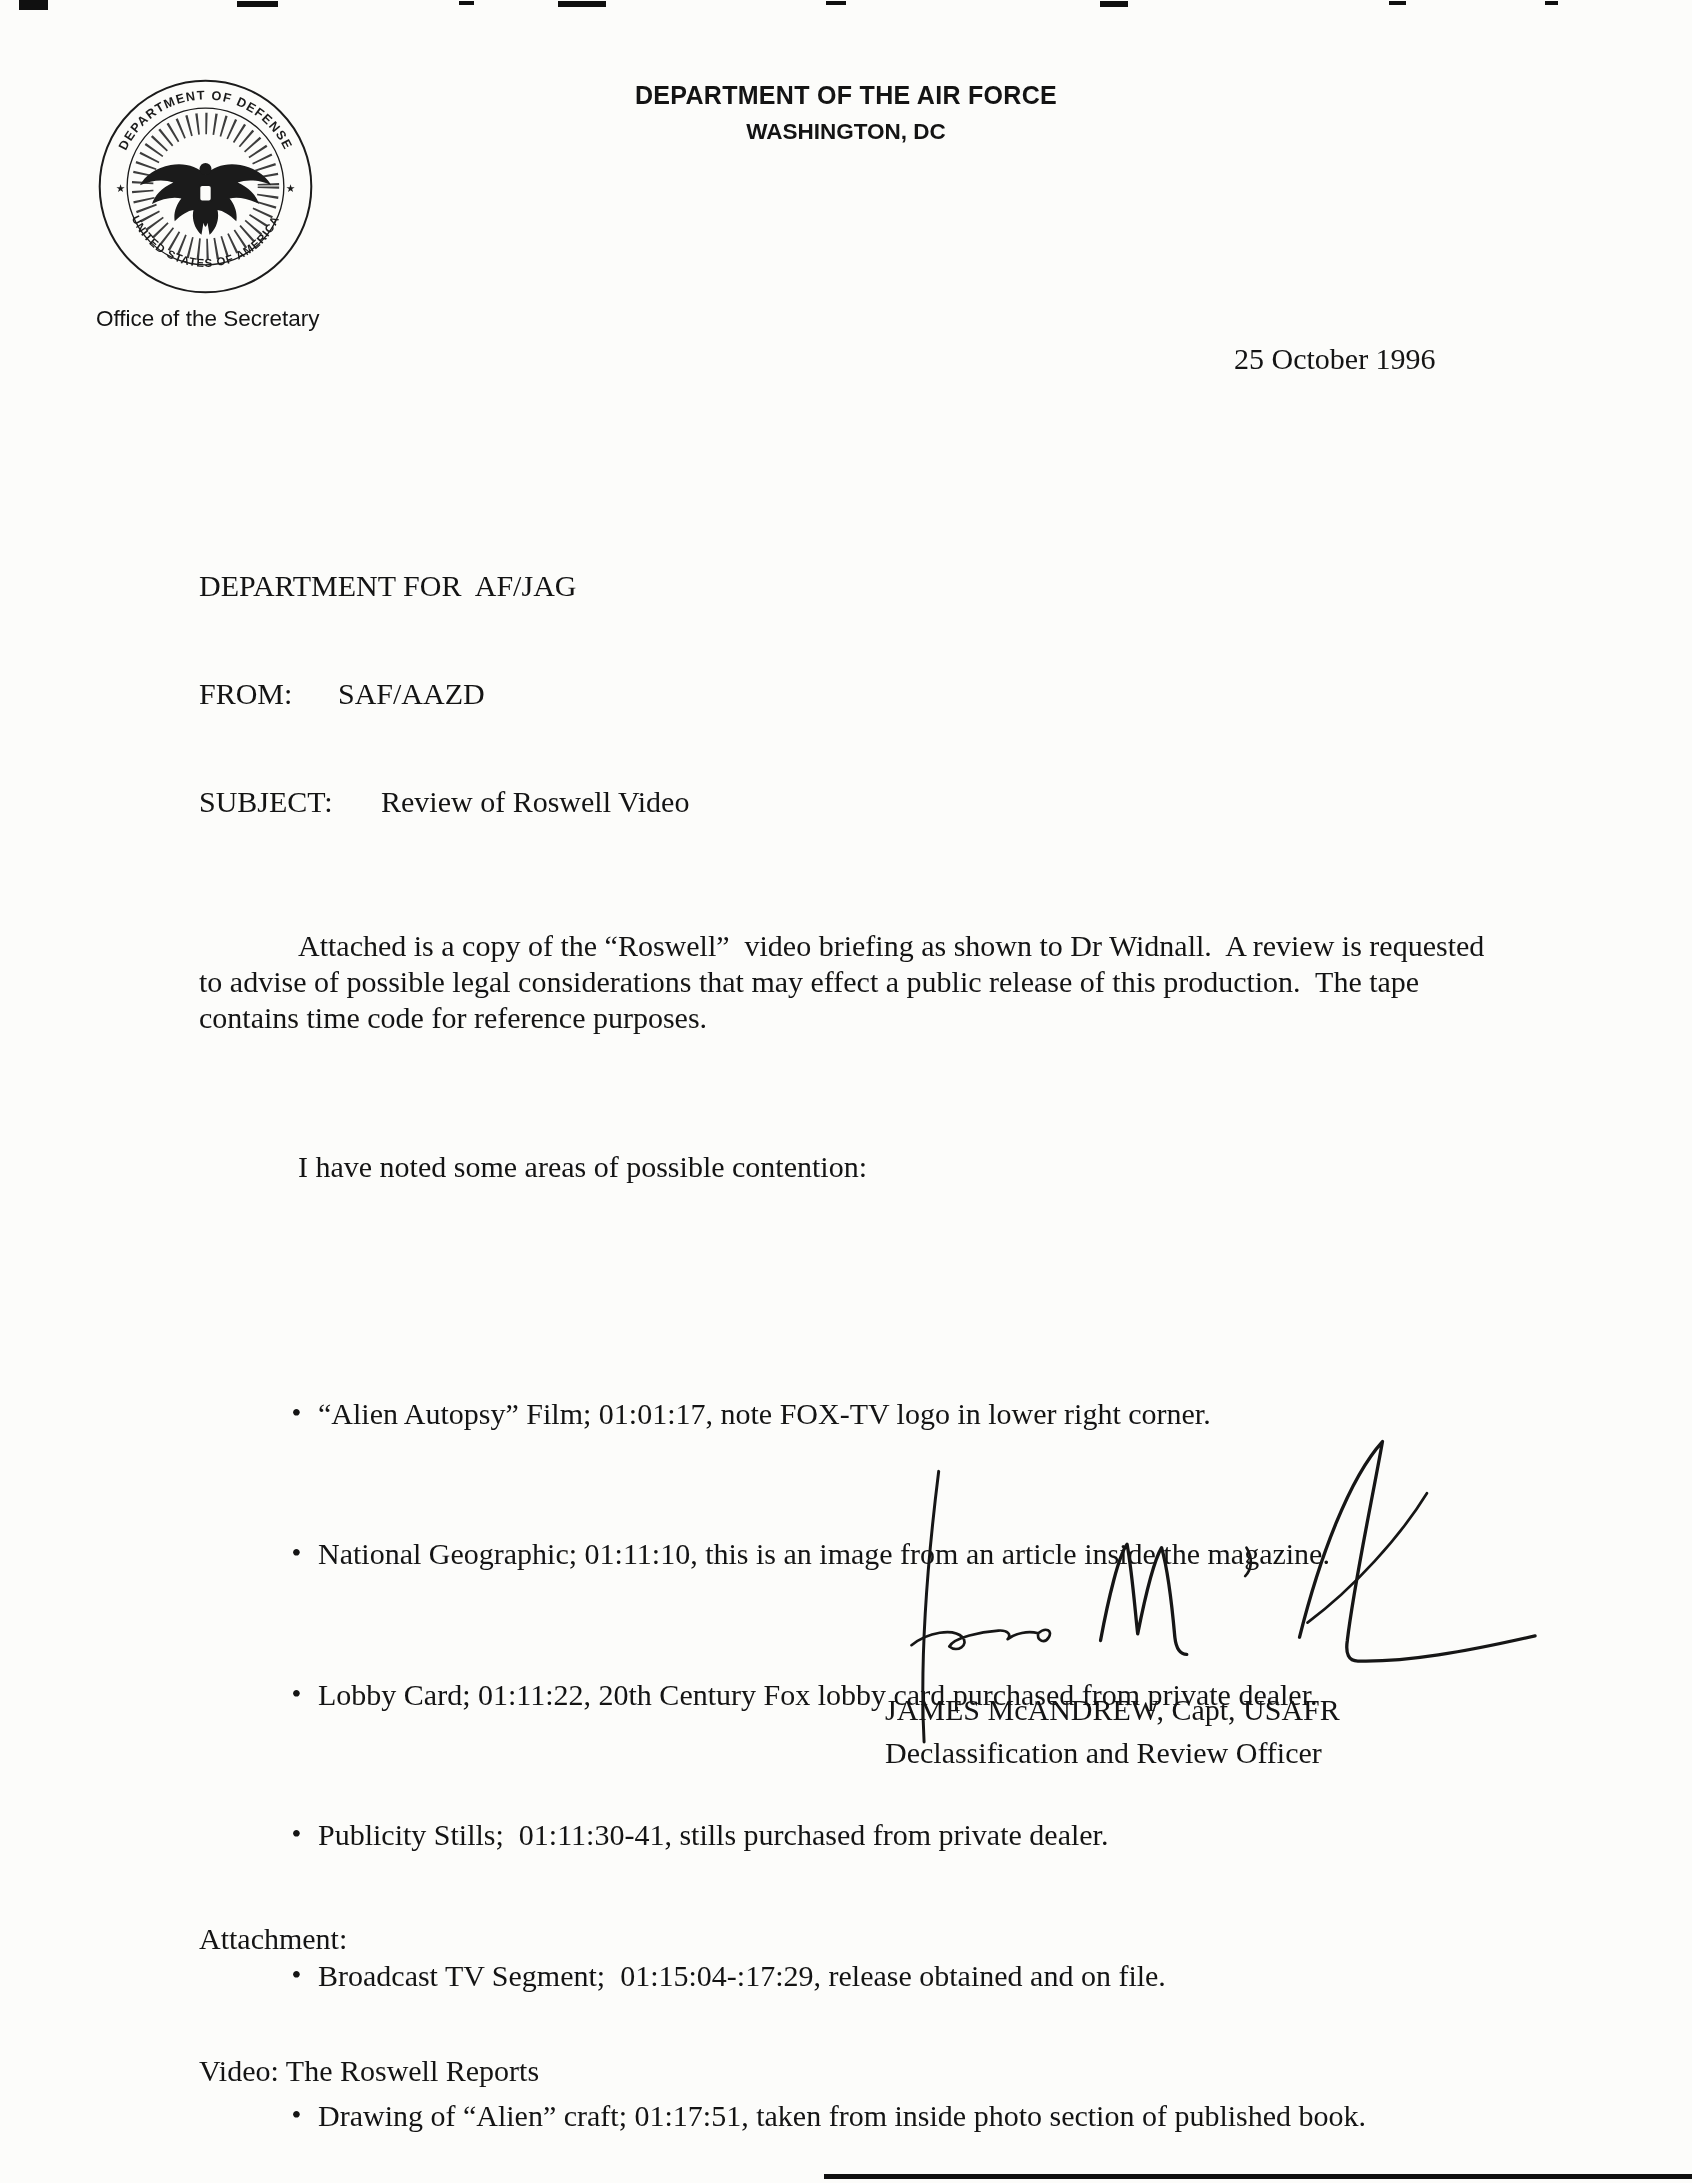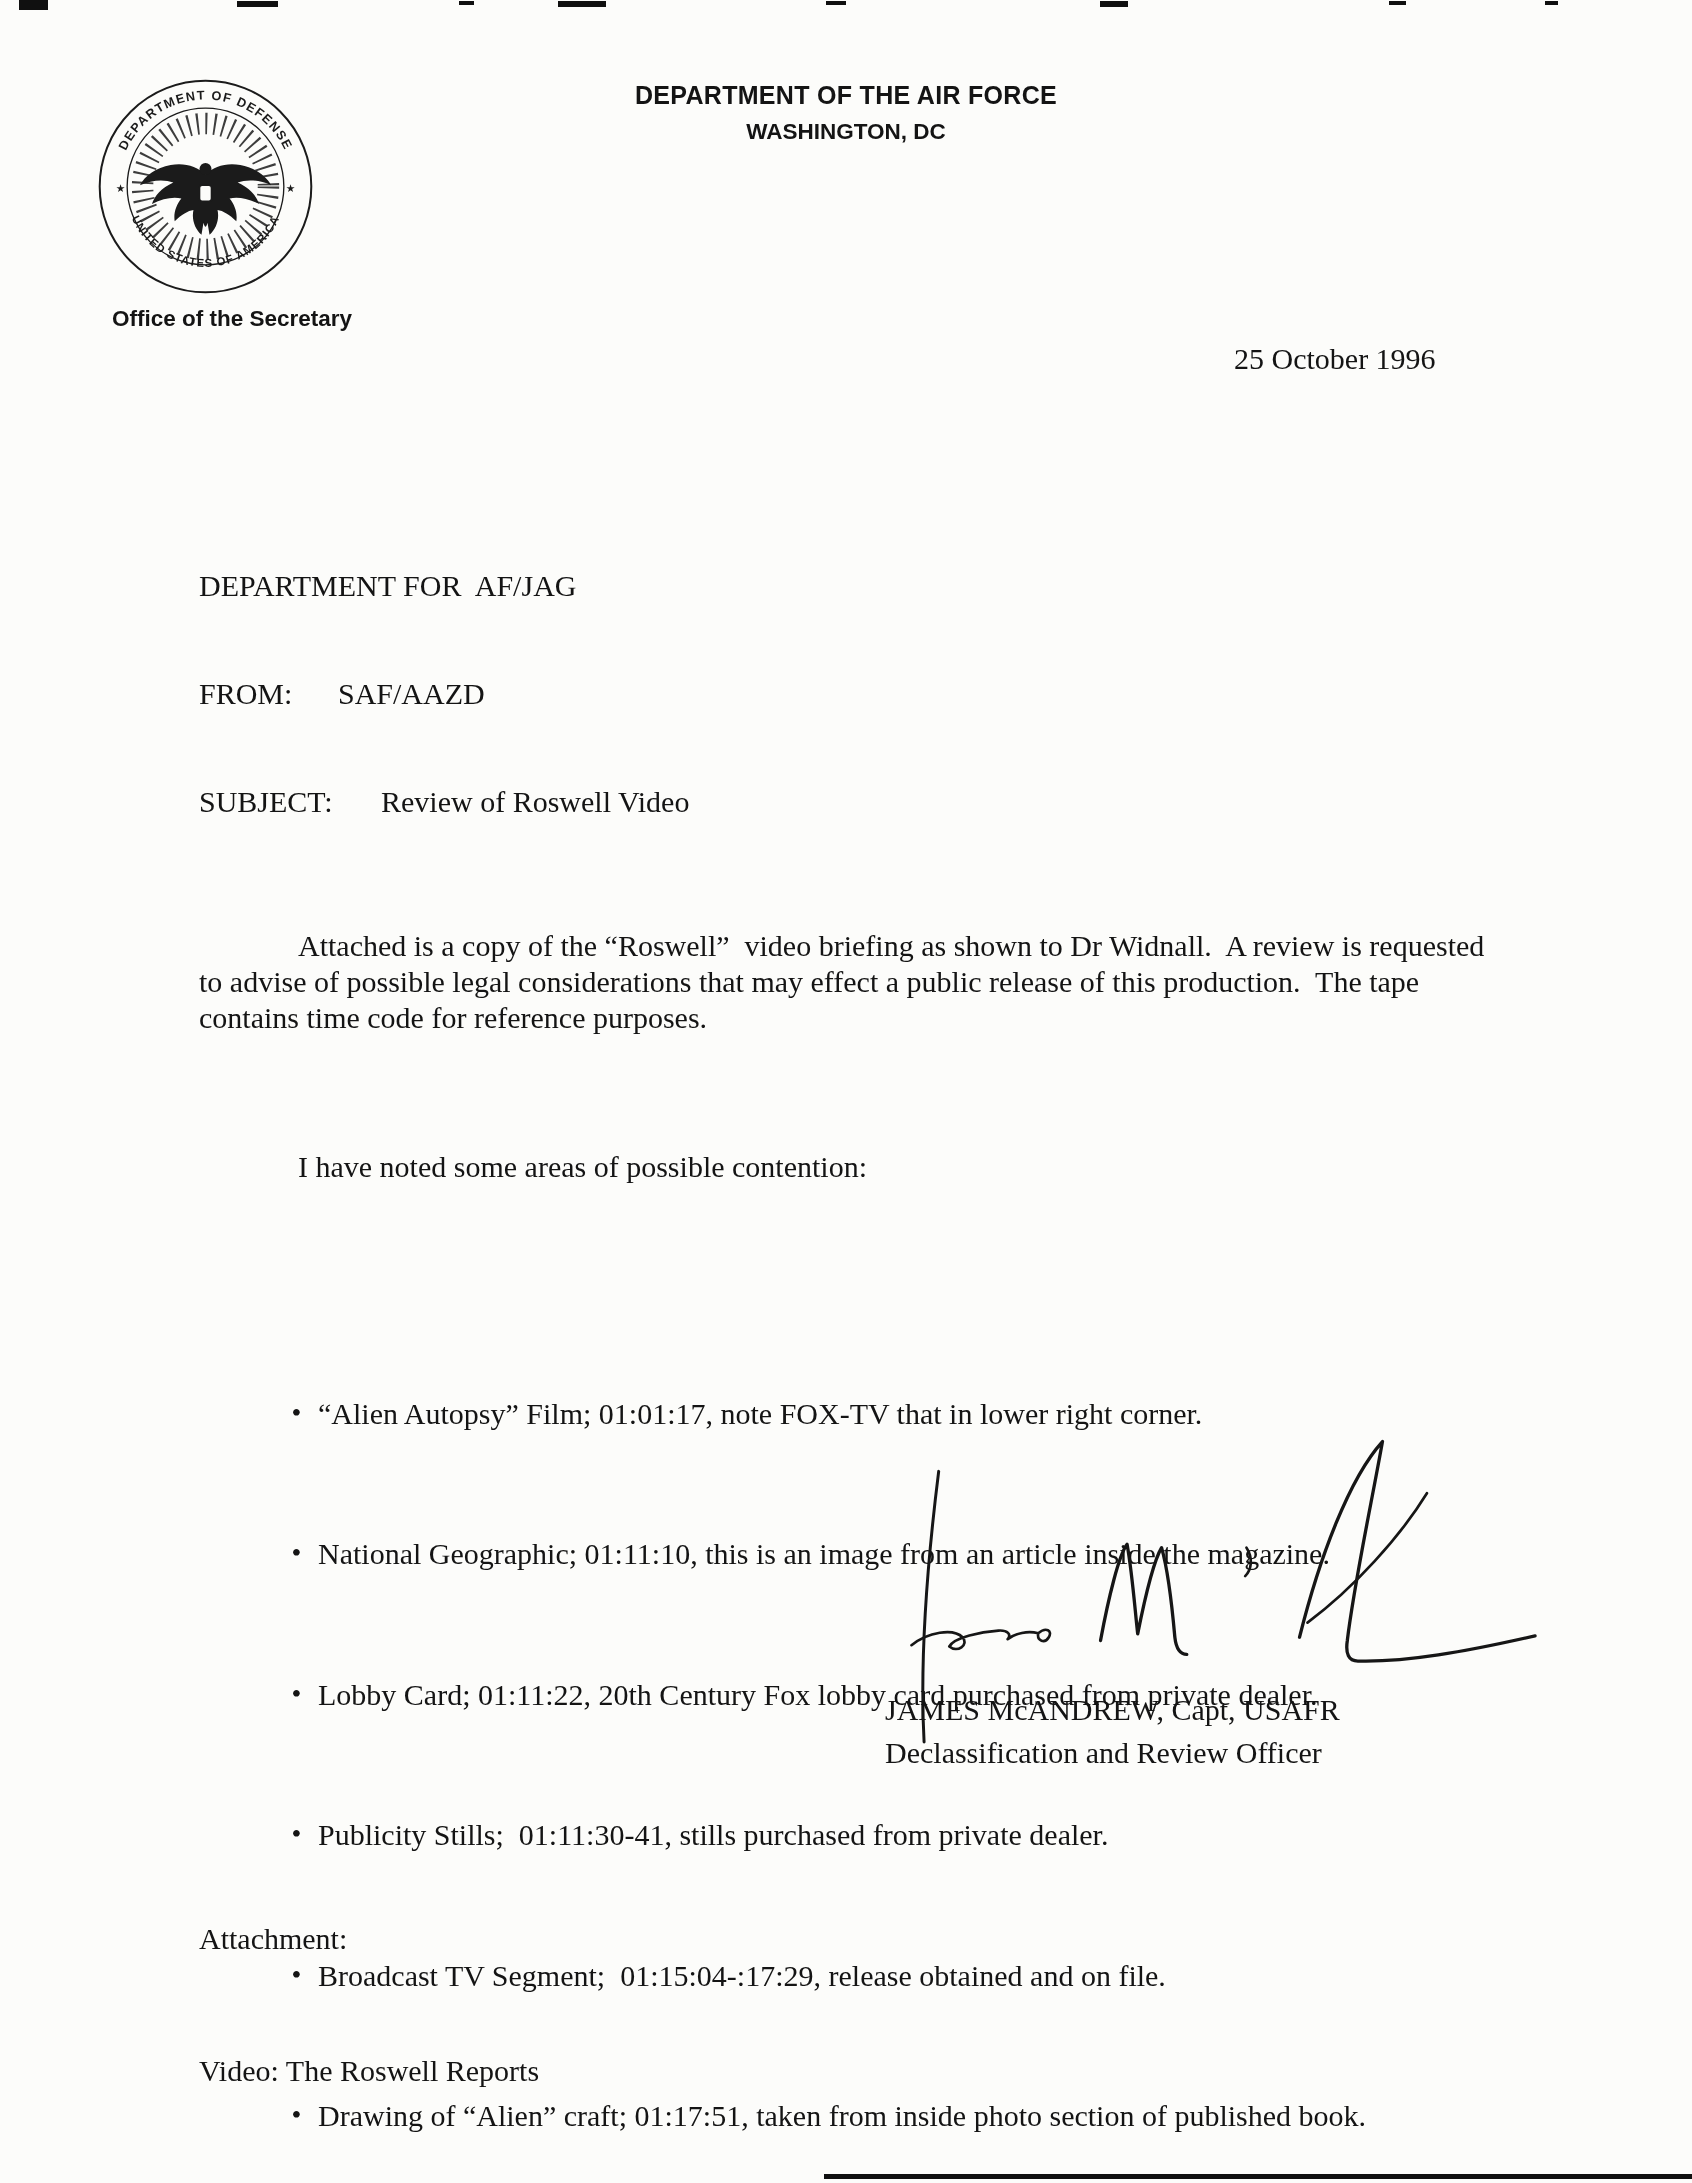--- a/index.html
+++ b/index.html
@@ -8,22 +8,22 @@
     background:#fcfcfa;color:#141414;
     font-family:"Liberation Serif", serif;
   }
   .artifact{position:absolute;background:#101010;}
   
   .seal{position:absolute;left:93px;top:74px;width:225px;height:225px;}
   .hdr{position:absolute;left:0;top:81px;width:100%;text-align:center;
        font-family:"Liberation Sans", sans-serif;font-weight:bold;}
   .hdr .title{font-size:25px;letter-spacing:0.3px;}
   .hdr .subtitle{font-size:22.5px;margin-top:9px;}
-  .office{position:absolute;left:112px;top:306px;
-          font-family:"Liberation Sans", sans-serif;font-weight:bold;font-size:22.5px;text-align:right;}
+  .office{position:absolute;left:96px;top:306px;
+          font-family:"Liberation Sans", sans-serif;font-weight:normal;font-size:22.5px;text-align:right;}
   .date{position:absolute;left:1234px;top:342px;font-size:30px;}
   
   .doc-body{position:absolute;left:199px;top:496px;width:1290px;
             font-size:30px;line-height:36px;white-space:pre-wrap;}
   .memoline{margin:0 0 18.6px 0;}
   .fromline{margin:0 0 35px 0;}
   .subjline{margin:0 0 37px 0;}
   .lbl-from{display:inline-block;width:139px;}
   .lbl-subj{display:inline-block;width:182px;}
   .para{margin:0;}
@@ -87,21 +87,21 @@
 
 <div class="doc-body">
   <p class="para memoline">DEPARTMENT FOR  AF/JAG</p>
   <p class="para fromline"><span class="lbl-from">FROM:</span><span>SAF/AAZD</span></p>
   <p class="para subjline"><span class="lbl-subj">SUBJECT:</span><span>Review of Roswell Video</span></p>
 
   <p class="para indent p-intro">Attached is a copy of the “Roswell”  video briefing as shown to Dr Widnall.  A review is requested to advise of possible legal considerations that may effect a public release of this production.  The tape contains time code for reference purposes.</p>
   <p class="para indent p-noted">I have noted some areas of possible contention:</p>
 
   <ul class="contention">
-    <li>“Alien Autopsy” Film; 01:01:17, note FOX-TV that in lower right corner.</li>
+    <li>“Alien Autopsy” Film; 01:01:17, note FOX-TV logo in lower right corner.</li>
     <li>National Geographic; 01:11:10, this is an image from an article inside the magazine.</li>
     <li>Lobby Card; 01:11:22, 20th Century Fox lobby card purchased from private dealer.</li>
     <li>Publicity Stills;  01:11:30-41, stills purchased from private dealer.</li>
     <li>Broadcast TV Segment;  01:15:04-:17:29, release obtained and on file.</li>
     <li>Drawing of “Alien” craft; 01:17:51, taken from inside photo section of published book.</li>
     
     
   </ul>
 
   

